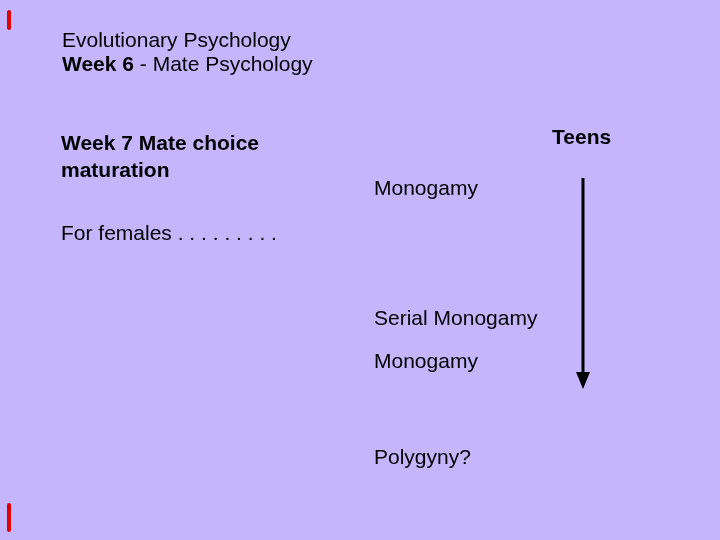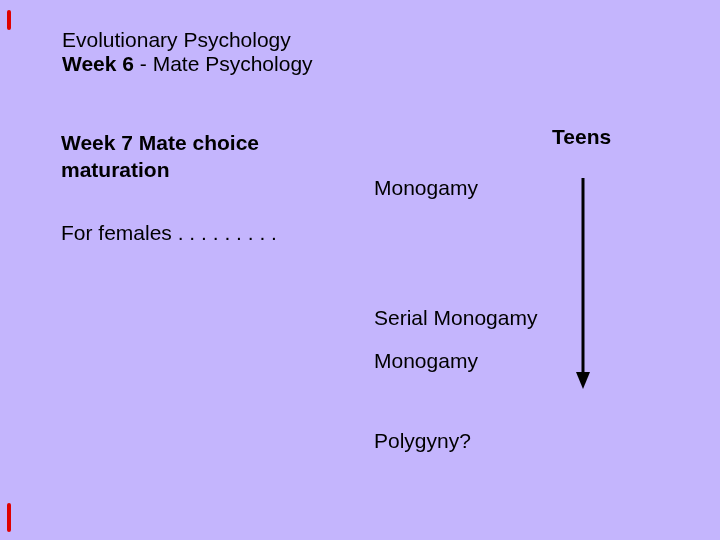--- a/index.html
+++ b/index.html
@@ -40,21 +40,21 @@
   .intro-block .txt { line-height: 27px; font-weight: bold; }
   .for-females {
     left: 61px;
     top: 220px;
   }
   .mating-item { left: 374px; }
   .mi-0 { top: 175px; }
   .mi-1 { top: 237px; }
   .mi-2 { top: 305px; text-align: right; }
   .mi-3 { top: 348px; }
-  .mi-4 { top: 428px; text-align: center; }
+  .mi-4 { top: 444px; text-align: center; }
   .teens-label {
     left: 552px;
     top: 124px;
   }
   .mid20s-label {
     left: 546px;
     top: 412px;
   }
   .arrow-wrap {
     left: 569px;

